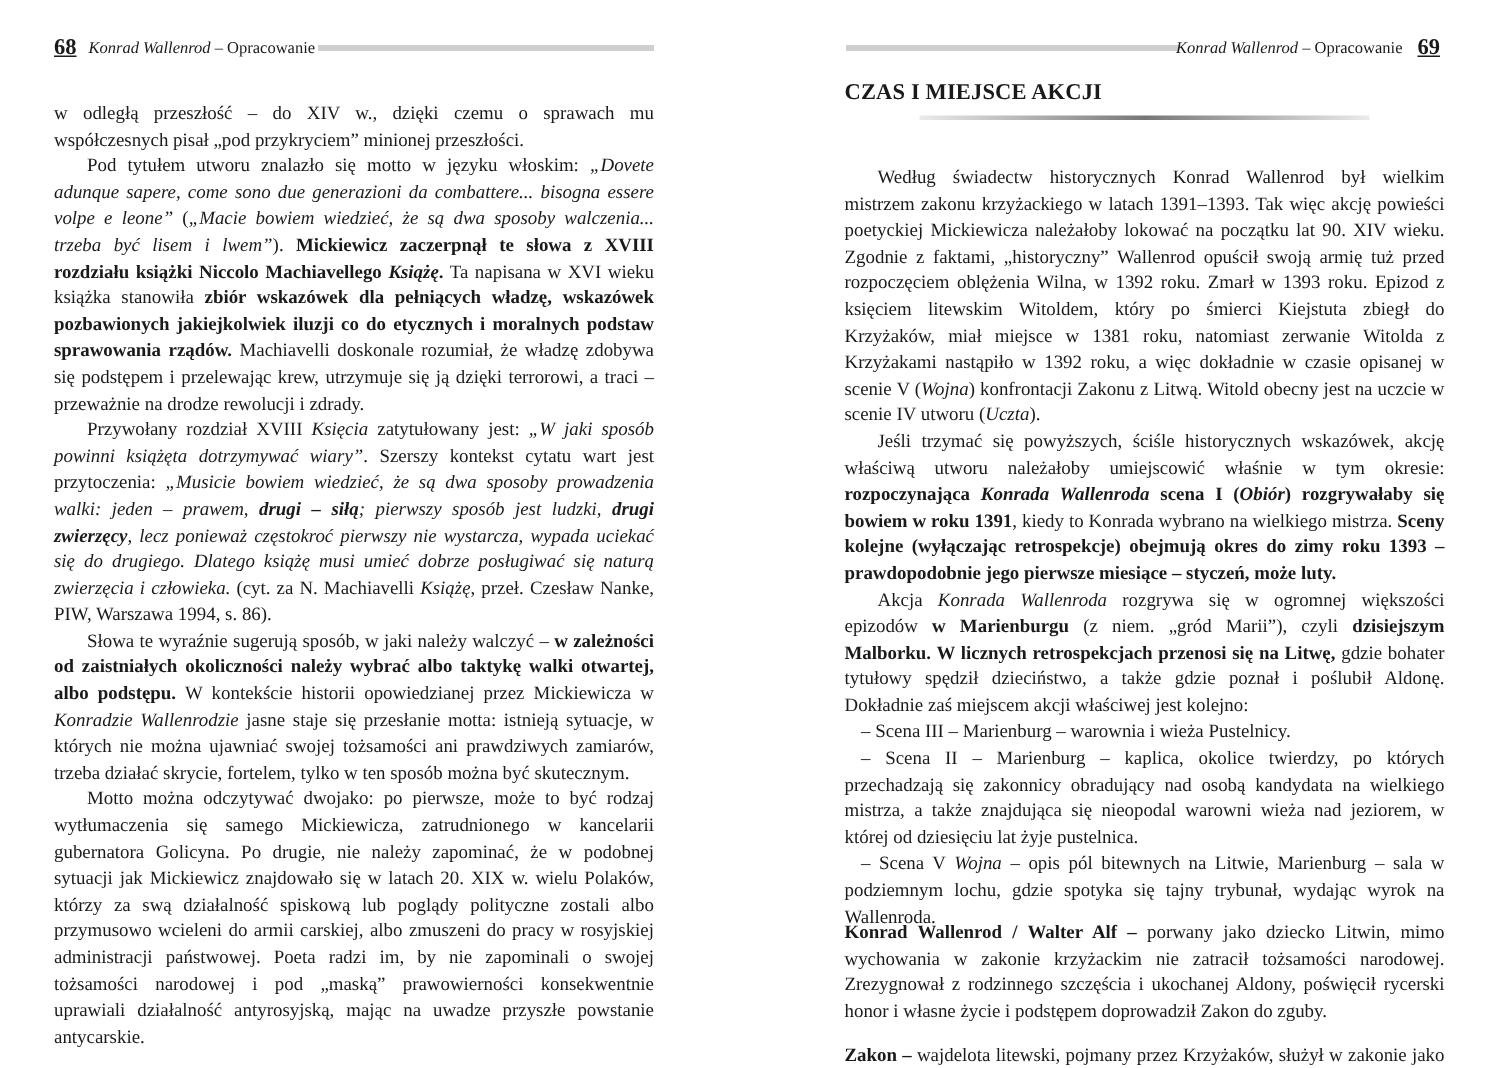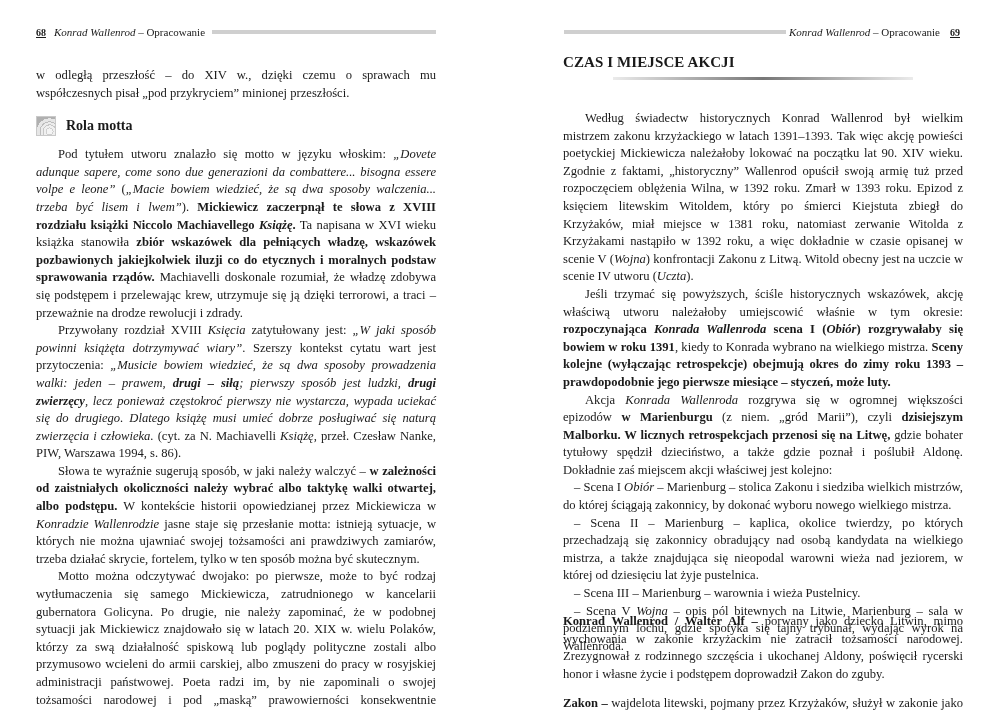--- a/index.html
+++ b/index.html
@@ -6,21 +6,21 @@
   body { width:1000px; height:712px; overflow:hidden; position:relative;
          font-family:"Liberation Serif", "DejaVu Serif", serif; color:#1a1a1a; }
   .spread { position:absolute; inset:0; background:#fff; }
   .page { position:absolute; top:0; height:712px; }
   .page-left { left:0; width:500px; }
   .page-right { left:500px; width:500px; }
 
   .running-head { position:absolute; top:22px; height:20px; display:flex; align-items:center; font-size:12px; }
   .page-left .running-head { left:36px; width:400px; }
   .page-right .running-head { left:560px; left:60px; width:400px; justify-content:flex-end; }
-  .page-num { font-weight:bold; font-size:10px;text-decoration:underline; }
+  .page-num { font-weight:bold; font-size:15px;text-decoration:underline; }
   .head-title { font-size:11px; }
   .head-title i { }
   .page-left .head-title { margin-left:8px; }
   .page-right .head-title { margin-right:10px; }
   .head-bar { height:4px; background:#cfcfcf; position:absolute; top:30px; }
   .page-left .head-bar { left:212px; width:224px; }
   .page-right .head-bar { left:64px; width:222px; }
 
   .body-left { position:absolute; left:36px; top:55px; width:400px; }
   .body-right { position:absolute; left:63px; top:110px; width:400px; }
@@ -58,24 +58,20 @@
     <div class="running-head">
       <span class="page-num">68</span>
       <span class="head-title"><i>Konrad Wallenrod</i><span> – Opracowanie</span></span>
     </div>
     <div class="head-bar"></div>
 
     <div class="body-left">
       <div>
           <p class="noindent"><span>w odległą przeszłość – do XIV w., dzięki czemu o sprawach mu współczesnych pisał „pod przykryciem” minionej przeszłości.</span></p>
         </div>
-      <div class="subhead">
-        <span class="motto-icon"></span>
-        <span class="subhead-text">Rola motta</span>
-      </div>
       <div>
           <p class="indent"><span>Pod tytułem utworu znalazło się motto w języku włoskim: </span><span class="i">„Dovete adunque sapere, come sono due generazioni da combattere... bisogna essere volpe e leone”</span><span> (</span><span class="i">„Macie bowiem wiedzieć, że są dwa sposoby walczenia... trzeba być lisem i lwem”</span><span>). </span><span class="b">Mickiewicz zaczerpnął te słowa z XVIII rozdziału książki Niccolo Machiavellego </span><span class="bi">Książę</span><span class="b">.</span><span> Ta napisana w XVI wieku książka stanowiła </span><span class="b">zbiór wskazówek dla pełniących władzę, wskazówek pozbawionych jakiejkolwiek iluzji co do etycznych i moralnych podstaw sprawowania rządów.</span><span> Machiavelli doskonale rozumiał, że władzę zdobywa się podstępem i przelewając krew, utrzymuje się ją dzięki terrorowi, a traci – przeważnie na drodze rewolucji i zdrady.</span></p>
           <p class="indent"><span>Przywołany rozdział XVIII </span><span class="i">Księcia</span><span> zatytułowany jest: </span><span class="i">„W jaki sposób powinni książęta dotrzymywać wiary”</span><span>. Szerszy kontekst cytatu wart jest przytoczenia: </span><span class="i">„Musicie bowiem wiedzieć, że są dwa sposoby prowadzenia walki: jeden – prawem, </span><span class="bi">drugi – siłą</span><span class="i">; pierwszy sposób jest ludzki, </span><span class="bi">drugi zwierzęcy</span><span class="i">, lecz ponieważ częstokroć pierwszy nie wystarcza, wypada uciekać się do drugiego. Dlatego książę musi umieć dobrze posługiwać się naturą zwierzęcia i człowieka.</span><span> (cyt. za N. Machiavelli </span><span class="i">Książę</span><span>, przeł. Czesław Nanke, PIW, Warszawa 1994, s. 86).</span></p>
           <p class="indent"><span>Słowa te wyraźnie sugerują sposób, w jaki należy walczyć – </span><span class="b">w zależności od zaistniałych okoliczności należy wybrać albo taktykę walki otwartej, albo podstępu.</span><span> W kontekście historii opowiedzianej przez Mickiewicza w </span><span class="i">Konradzie Wallenrodzie</span><span> jasne staje się przesłanie motta: istnieją sytuacje, w których nie można ujawniać swojej tożsamości ani prawdziwych zamiarów, trzeba działać skrycie, fortelem, tylko w ten sposób można być skutecznym.</span></p>
           <p class="indent"><span>Motto można odczytywać dwojako: po pierwsze, może to być rodzaj wytłumaczenia się samego Mickiewicza, zatrudnionego w kancelarii gubernatora Golicyna. Po drugie, nie należy zapominać, że w podobnej sytuacji jak Mickiewicz znajdowało się w latach 20. XIX w. wielu Polaków, którzy za swą działalność spiskową lub poglądy polityczne zostali albo przymusowo wcieleni do armii carskiej, albo zmuszeni do pracy w rosyjskiej administracji państwowej. Poeta radzi im, by nie zapominali o swojej tożsamości narodowej i pod „maską” prawowierności konsekwentnie uprawiali działalność antyrosyjską, mając na uwadze przyszłe powstanie antycarskie.</span></p>
         </div>
     </div>
   </div>
 
   <div class="page page-right">
@@ -86,23 +82,22 @@
     </div>
 
     <div class="section-heading sh-1">
       <div class="title">CZAS I MIEJSCE AKCJI</div>
       <div class="rule"></div>
     </div>
     <div class="body-right">
         <p class="indent"><span>Według świadectw historycznych Konrad Wallenrod był wielkim mistrzem zakonu krzyżackiego w latach 1391–1393. Tak więc akcję powieści poetyckiej Mickiewicza należałoby lokować na początku lat 90. XIV wieku. Zgodnie z faktami, „historyczny” Wallenrod opuścił swoją armię tuż przed rozpoczęciem oblężenia Wilna, w 1392 roku. Zmarł w 1393 roku. Epizod z księciem litewskim Witoldem, który po śmierci Kiejstuta zbiegł do Krzyżaków, miał miejsce w 1381 roku, natomiast zerwanie Witolda z Krzyżakami nastąpiło w 1392 roku, a więc dokładnie w czasie opisanej w scenie V (</span><span class="i">Wojna</span><span>) konfrontacji Zakonu z Litwą. Witold obecny jest na uczcie w scenie IV utworu (</span><span class="i">Uczta</span><span>).</span></p>
         <p class="indent"><span>Jeśli trzymać się powyższych, ściśle historycznych wskazówek, akcję właściwą utworu należałoby umiejscowić właśnie w tym okresie: </span><span class="b">rozpoczynająca </span><span class="bi">Konrada Wallenroda</span><span class="b"> scena I (</span><span class="bi">Obiór</span><span class="b">) rozgrywałaby się bowiem w roku 1391</span><span>, kiedy to Konrada wybrano na wielkiego mistrza. </span><span class="b">Sceny kolejne (wyłączając retrospekcje) obejmują okres do zimy roku 1393 – prawdopodobnie jego pierwsze miesiące – styczeń, może luty.</span></p>
         <p class="indent"><span>Akcja </span><span class="i">Konrada Wallenroda</span><span> rozgrywa się w ogromnej większości epizodów </span><span class="b">w Marienburgu</span><span> (z niem. „gród Marii”), czyli </span><span class="b">dzisiejszym Malborku. W licznych retrospekcjach przenosi się na Litwę,</span><span> gdzie bohater tytułowy spędził dzieciństwo, a także gdzie poznał i poślubił Aldonę. Dokładnie zaś miejscem akcji właściwej jest kolejno:</span></p>
-        <p class="scene"><span>– Scena I </span><span class="i">Obiór</span><span> – Marienburg – stolica Zakonu i siedziba wielkich mistrzów, do której ściągają zakonnicy, by dokonać wyboru nowego wielkiego mistrza.</span></p>
+        <p class="scene"><span>– Scena III – Marienburg – warownia i wieża Pustelnicy.</span></p>
         <p class="scene"><span>– Scena II – Marienburg – kaplica, okolice twierdzy, po których przechadzają się zakonnicy obradujący nad osobą kandydata na wielkiego mistrza, a także znajdująca się nieopodal warowni wieża nad jeziorem, w której od dziesięciu lat żyje pustelnica.</span></p>
-        <p class="scene"><span>– Scena III – Marienburg – warownia i wieża Pustelnicy.</span></p>
         <p class="scene"><span>– Scena V </span><span class="i">Wojna</span><span> – opis pól bitewnych na Litwie, Marienburg – sala w podziemnym lochu, gdzie spotyka się tajny trybunał, wydając wyrok na Wallenroda.</span></p>
       </div>
 
     <div class="body-right-2">
         <p class="noindent"><span class="b">Konrad Wallenrod / Walter Alf –</span><span> porwany jako dziecko Litwin, mimo wychowania w zakonie krzyżackim nie zatracił tożsamości narodowej. Zrezygnował z rodzinnego szczęścia i ukochanej Aldony, poświęcił rycerski honor i własne życie i podstępem doprowadził Zakon do zguby.</span></p>
         <p class="noindent"><span class="b">Zakon –</span><span> wajdelota litewski, pojmany przez Krzyżaków, służył w zakonie jako tłumacz. Opiekun i powiernik Konrada, nie pozwolił bohaterowi zapomnieć o Ojczyźnie.</span></p>
       </div>
   </div>
 </div>
 

